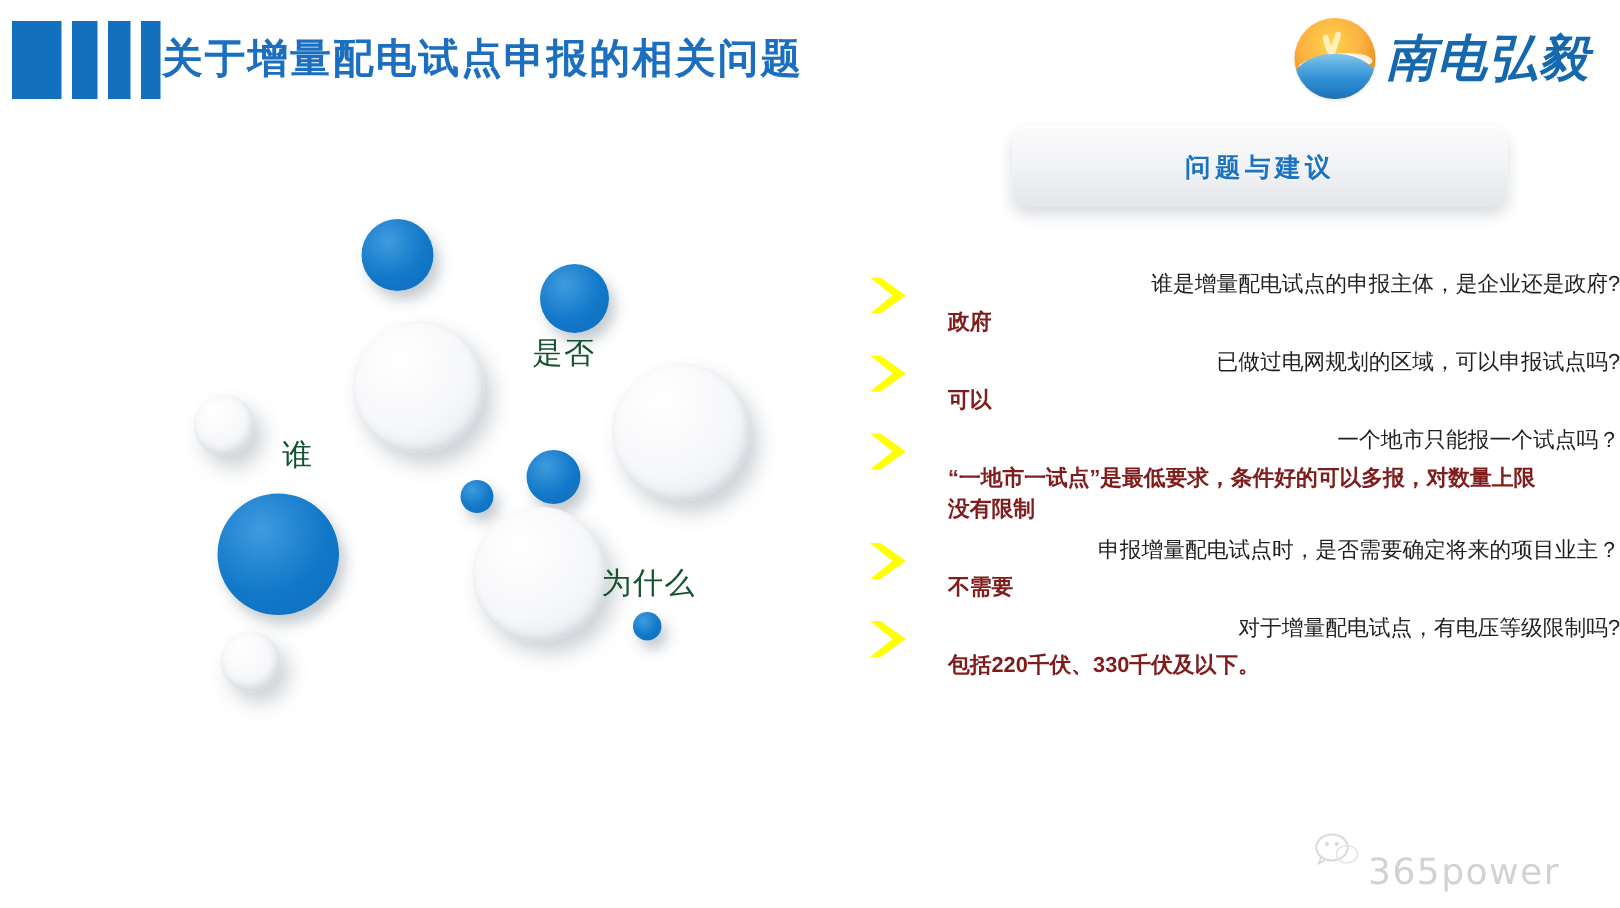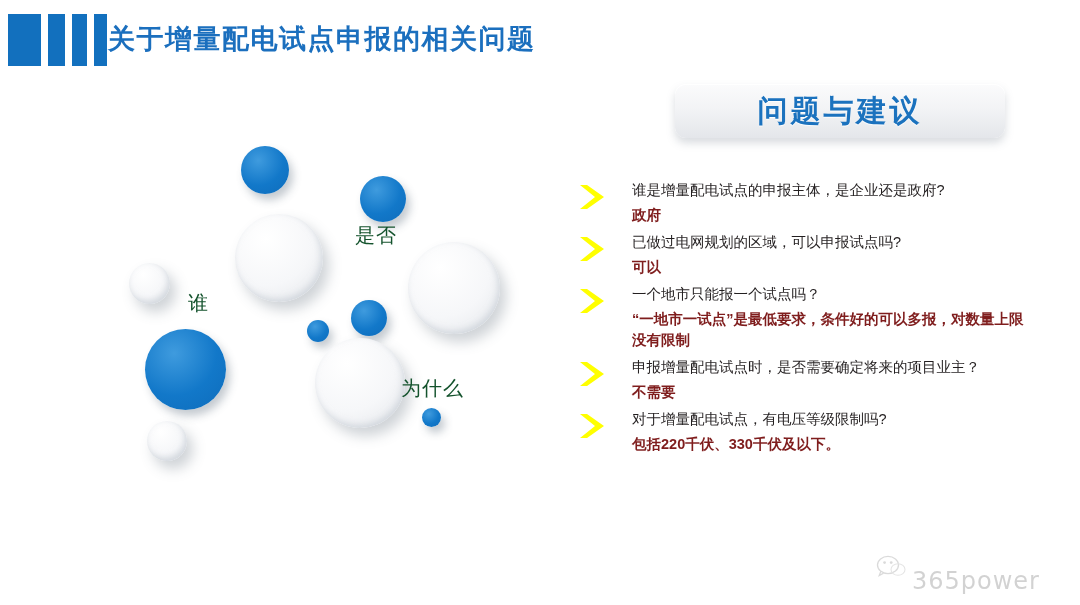--- a/index.html
+++ b/index.html
@@ -85,31 +85,31 @@
   #qa-panel{ position:absolute; left:570px; top:80px; width:510px; height:520px; }
 
   #panel-banner{
     position:absolute; left:105px; top:4px; width:330px; height:54px;
     border-radius:11px;
     background:linear-gradient(180deg,#fbfbfc 0%, #f2f3f5 48%, #e4e6ea 100%);
     box-shadow:0 5px 9px rgba(120,130,145,.28), inset 0 1px 0 #ffffff;
     display:flex; align-items:center; justify-content:center;
   }
   #panel-banner-text{
-    font-size:30px; font-weight:bold; color:#1B72BE; letter-spacing:3px;
+    font-size:17px; font-weight:bold; color:#1B72BE; letter-spacing:3px;
     text-shadow:0 1px 1px rgba(255,255,255,.9);
   }
 
   #qa-list{ position:absolute; left:0; top:100px; width:510px; }
   .qa-item{ position:relative; padding-left:62px; margin-bottom:6px; }
   .chevron{
     position:absolute; left:8px; top:3px; width:32px; height:28px;
   }
   .qa-question{
-    font-size:14.5px; color:#231F20; line-height:1.45; white-space:nowrap;
+    font-size:14.5px; color:#231F20; line-height:1.45; white-space:nowrap;text-align:right;
   }
   .qa-answer{
     font-size:14.5px; color:#7f1d1d; font-weight:bold; line-height:1.45;
     margin-top:4px;
   }
   .qa-answer.wrap{ white-space:normal; width:400px; }
 
   
   #watermark{
     position:absolute; left:876px; top:538px;
@@ -126,20 +126,29 @@
 
 <div id="slide-header">
   <div class="bar-group">
     <span class="bar b1"></span>
     <span class="bar b2"></span>
     <span class="bar b3"></span>
     <span class="bar b4"></span>
   </div>
   <div id="header-title">关于增量配电试点申报的相关问题</div>
 
+  <div id="brand-logo">
+    <span class="logo-emblem">
+      <span class="ray"></span>
+      <span class="ray r2"></span>
+      <span class="wave2"></span>
+      <span class="wave"></span>
+    </span>
+    <span id="brand-name">南电弘毅</span>
+  </div>
 </div>
 
 <div id="bubble-illustration">
 
   <span class="bubble blue" style="left:146px; top:16px;  width:48px; height:48px;"></span>
   <span class="bubble blue" style="left:265px; top:46px;  width:46px; height:46px;"></span>
   <span class="bubble blue" style="left:256px; top:170px; width:36px; height:36px;"></span>
   <span class="bubble blue" style="left:212px; top:190px; width:22px; height:22px;"></span>
   <span class="bubble blue" style="left:50px;  top:199px; width:81px; height:81px;"></span>
   <span class="bubble blue" style="left:327px; top:278px; width:19px; height:19px;"></span>

